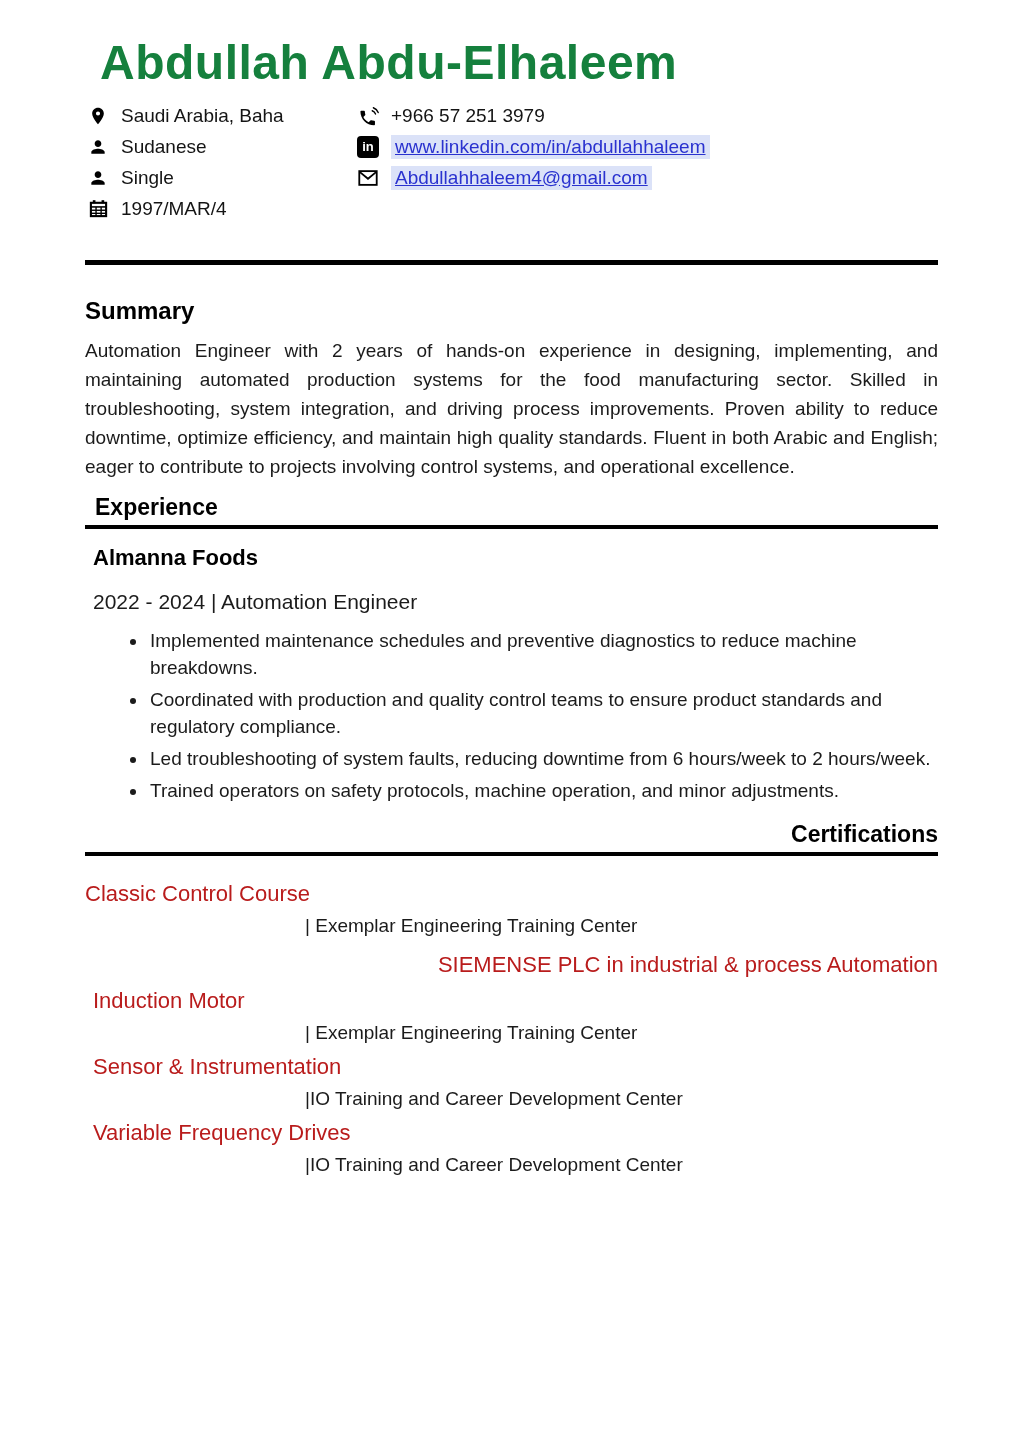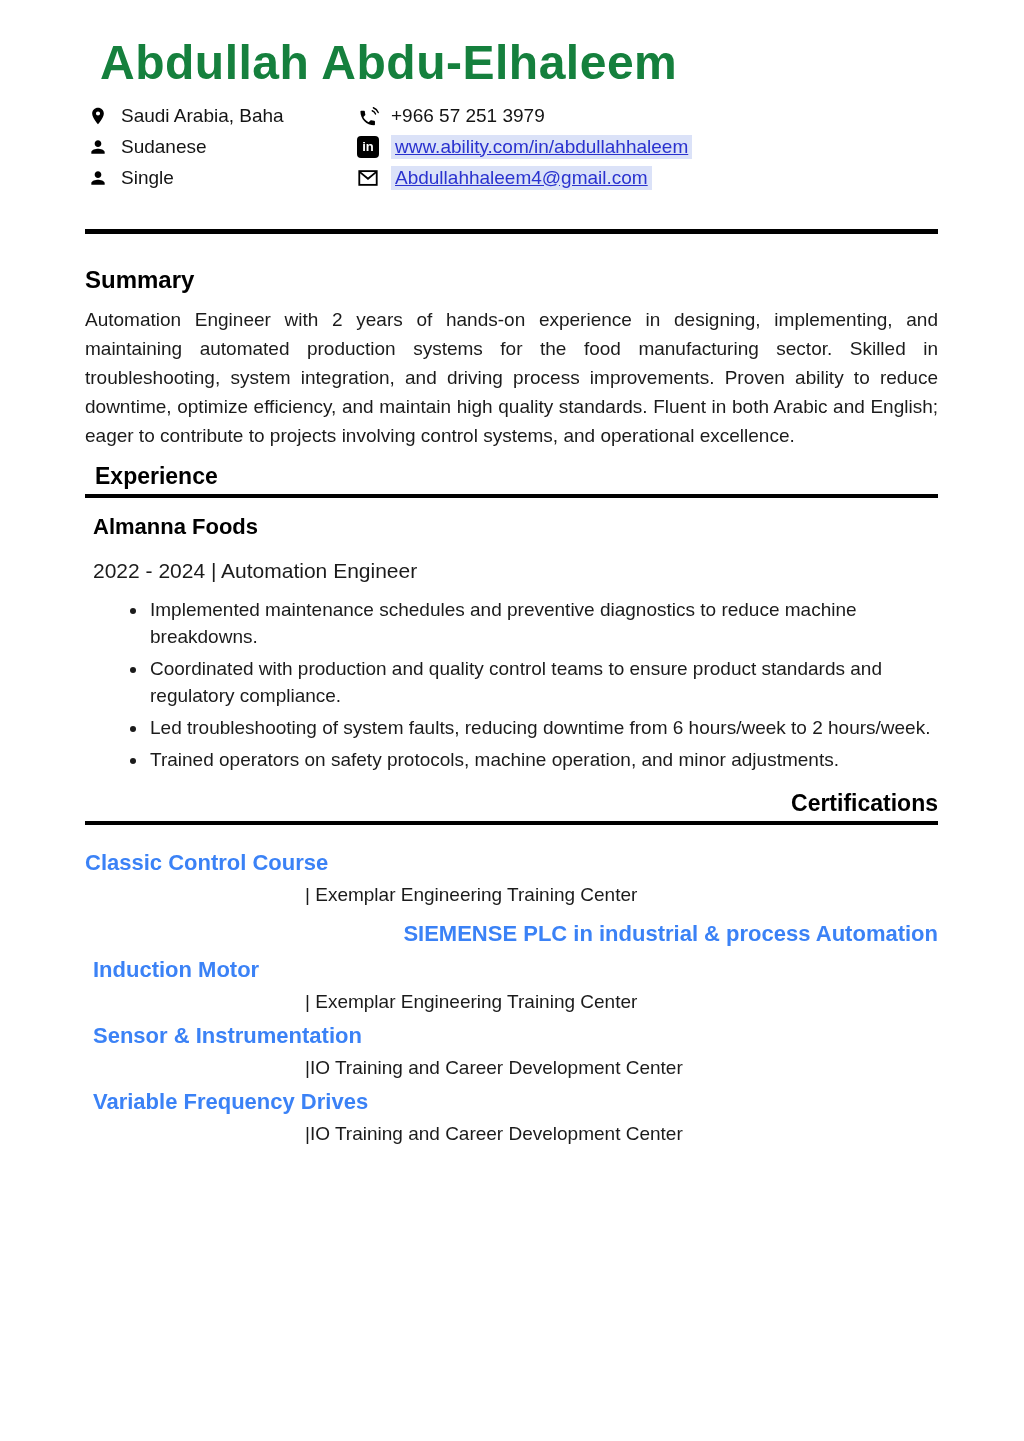--- a/index.html
+++ b/index.html
@@ -81,21 +81,21 @@
   .bullets { margin-top: 11px; padding-left: 63px; list-style-type: disc; }
   .bullets li {
     font-size: 19px; line-height: 27px;
     color: #1b1b1b;
     margin-bottom: 5px;
     padding-left: 2px;
   }
 
   
   .cert-title {
-    font-size: 22px; font-weight: bold; color: #3b82f6; line-height: 28px;
+    font-size: 22px; font-weight: normal; color: #b91c1c; line-height: 28px;
   }
   .cert-title.first { margin-top: 24px; }
   .cert-title.gap   { margin-top: 13px; text-align: right; }
   .cert-title.tight { margin-top: 8px; }
   .cert-title.indent { margin-left: 8px; }
   .cert-provider {
     margin-top: 6px;
     margin-left: 220px;
     font-size: 19px; line-height: 24px;
     color: #1b1b1b;
@@ -132,20 +132,35 @@
 
         <div class="contact-row">
           <span class="icon">
             <svg width="20" height="20" viewBox="0 0 24 24">
                 <path fill="currentColor" d="M12 12c2.21 0 4-1.79 4-4s-1.79-4-4-4-4 1.79-4 4 1.79 4 4 4zm0 2c-2.67 0-8 1.34-8 4v2h16v-2c0-2.66-5.33-4-8-4z"></path>
               </svg>
           </span>
           <span>Single</span>
         </div>
 
+        <div class="contact-row">
+          <span class="icon">
+            <svg width="21" height="21" viewBox="0 0 24 24">
+              <rect x="5.5" y="2.5" width="3" height="3.5" fill="currentColor"></rect>
+              <rect x="15.5" y="2.5" width="3" height="3.5" fill="currentColor"></rect>
+              <rect x="3.3" y="5.5" width="17.4" height="15.2" fill="none" stroke="currentColor" stroke-width="2.4"></rect>
+              <line x1="3.3" y1="10.2" x2="20.7" y2="10.2" stroke="currentColor" stroke-width="1.8"></line>
+              <line x1="3.3" y1="14" x2="20.7" y2="14" stroke="currentColor" stroke-width="1.6"></line>
+              <line x1="3.3" y1="17.5" x2="20.7" y2="17.5" stroke="currentColor" stroke-width="1.6"></line>
+              <line x1="9.2" y1="10.2" x2="9.2" y2="20.7" stroke="currentColor" stroke-width="1.6"></line>
+              <line x1="15" y1="10.2" x2="15" y2="20.7" stroke="currentColor" stroke-width="1.6"></line>
+            </svg>
+          </span>
+          <span>1997/MAR/4</span>
+        </div>
       </div>
 
       <div class="contact-col right">
 
         <div class="contact-row">
           <span class="icon">
             <svg width="21" height="21" viewBox="0 0 26 26">
               <g transform="translate(0,4)">
                   <path fill="currentColor" d="M6.62 10.79c1.44 2.83 3.76 5.14 6.59 6.59l2.2-2.2c.27-.27.67-.36 1.02-.24 1.12.37 2.33.57 3.57.57.55 0 1 .45 1 1V20c0 .55-.45 1-1 1-9.39 0-17-7.61-17-17 0-.55.45-1 1-1h3.5c.55 0 1 .45 1 1 0 1.25.2 2.45.57 3.57.11.35.03.74-.25 1.02l-2.2 2.2z"></path>
                 </g>
@@ -153,21 +168,21 @@
               <path fill="none" stroke="currentColor" stroke-width="1.7" stroke-linecap="round" d="M19 3.4c2.8 1 5 3.2 6 6"></path>
             </svg>
           </span>
           <span>+966 57 251 3979</span>
         </div>
 
         <div class="contact-row">
           <span class="icon">
               <span class="li-badge">in</span>
             </span>
-          <a href="#" class="clink">www.ability.com/in/abdullahhaleem</a>
+          <a href="#" class="clink">www.linkedin.com/in/abdullahhaleem</a>
         </div>
 
         <div class="contact-row">
           <span class="icon">
             <svg width="22" height="22" viewBox="0 0 24 24">
               <rect x="2.5" y="4.5" width="19" height="15" fill="none" stroke="currentColor" stroke-width="2"></rect>
               <path d="M3.2 5.6l8.8 7.3 8.8-7.3" fill="none" stroke="currentColor" stroke-width="2"></path>
             </svg>
           </span>
           <a href="#" class="clink">Abdullahhaleem4@gmail.com</a>

